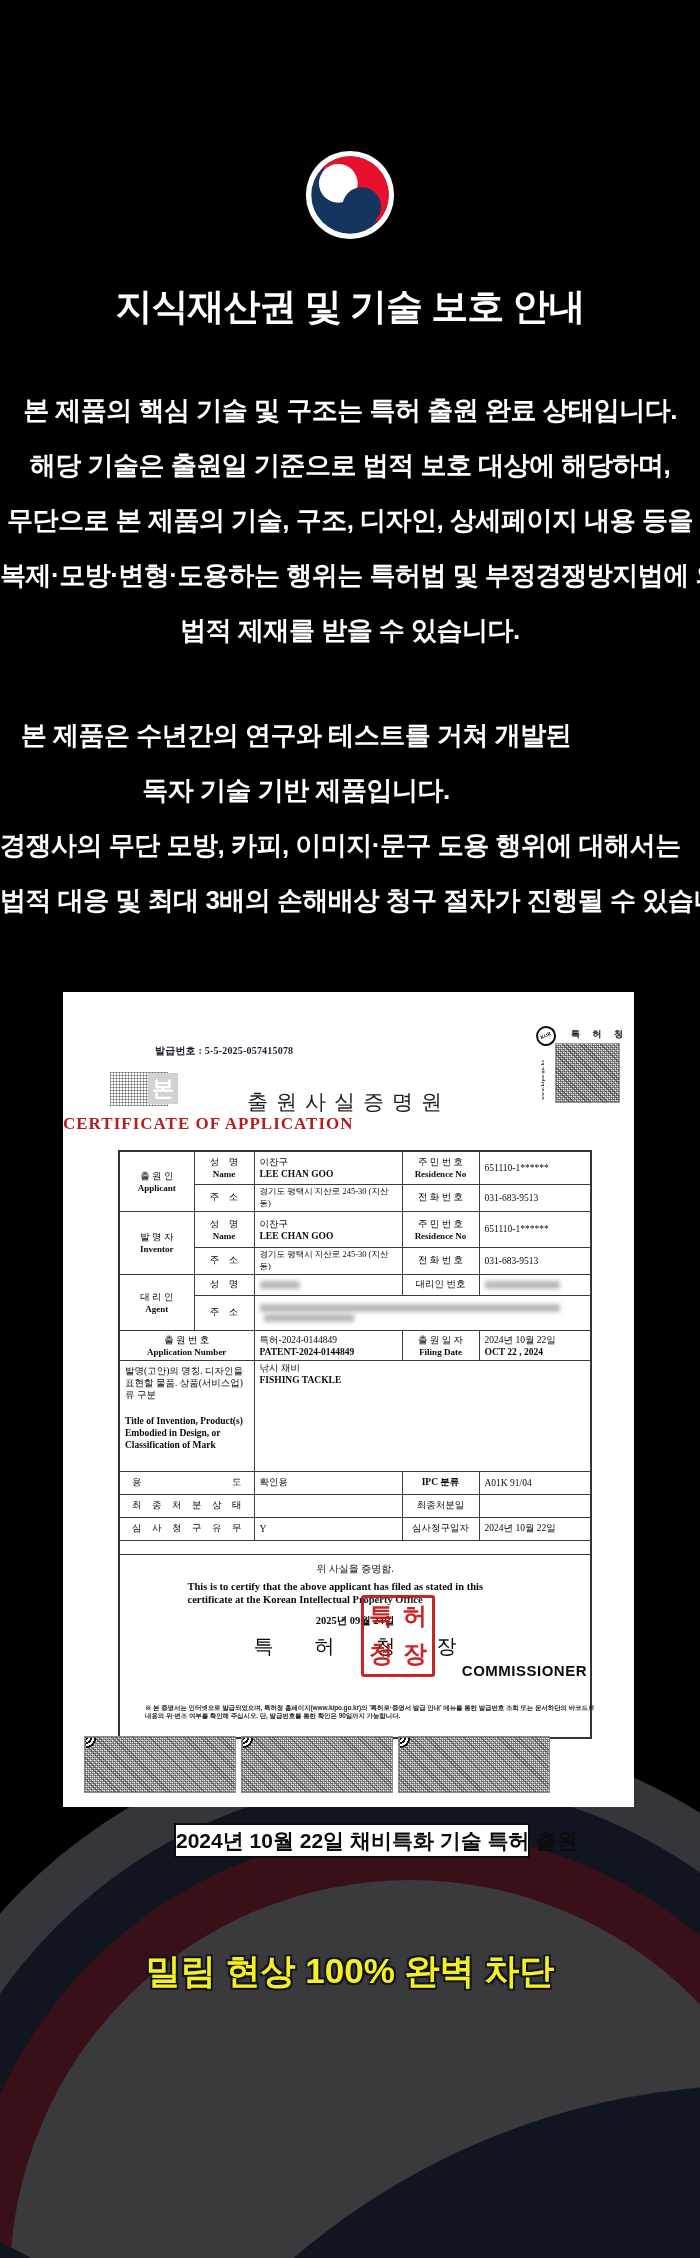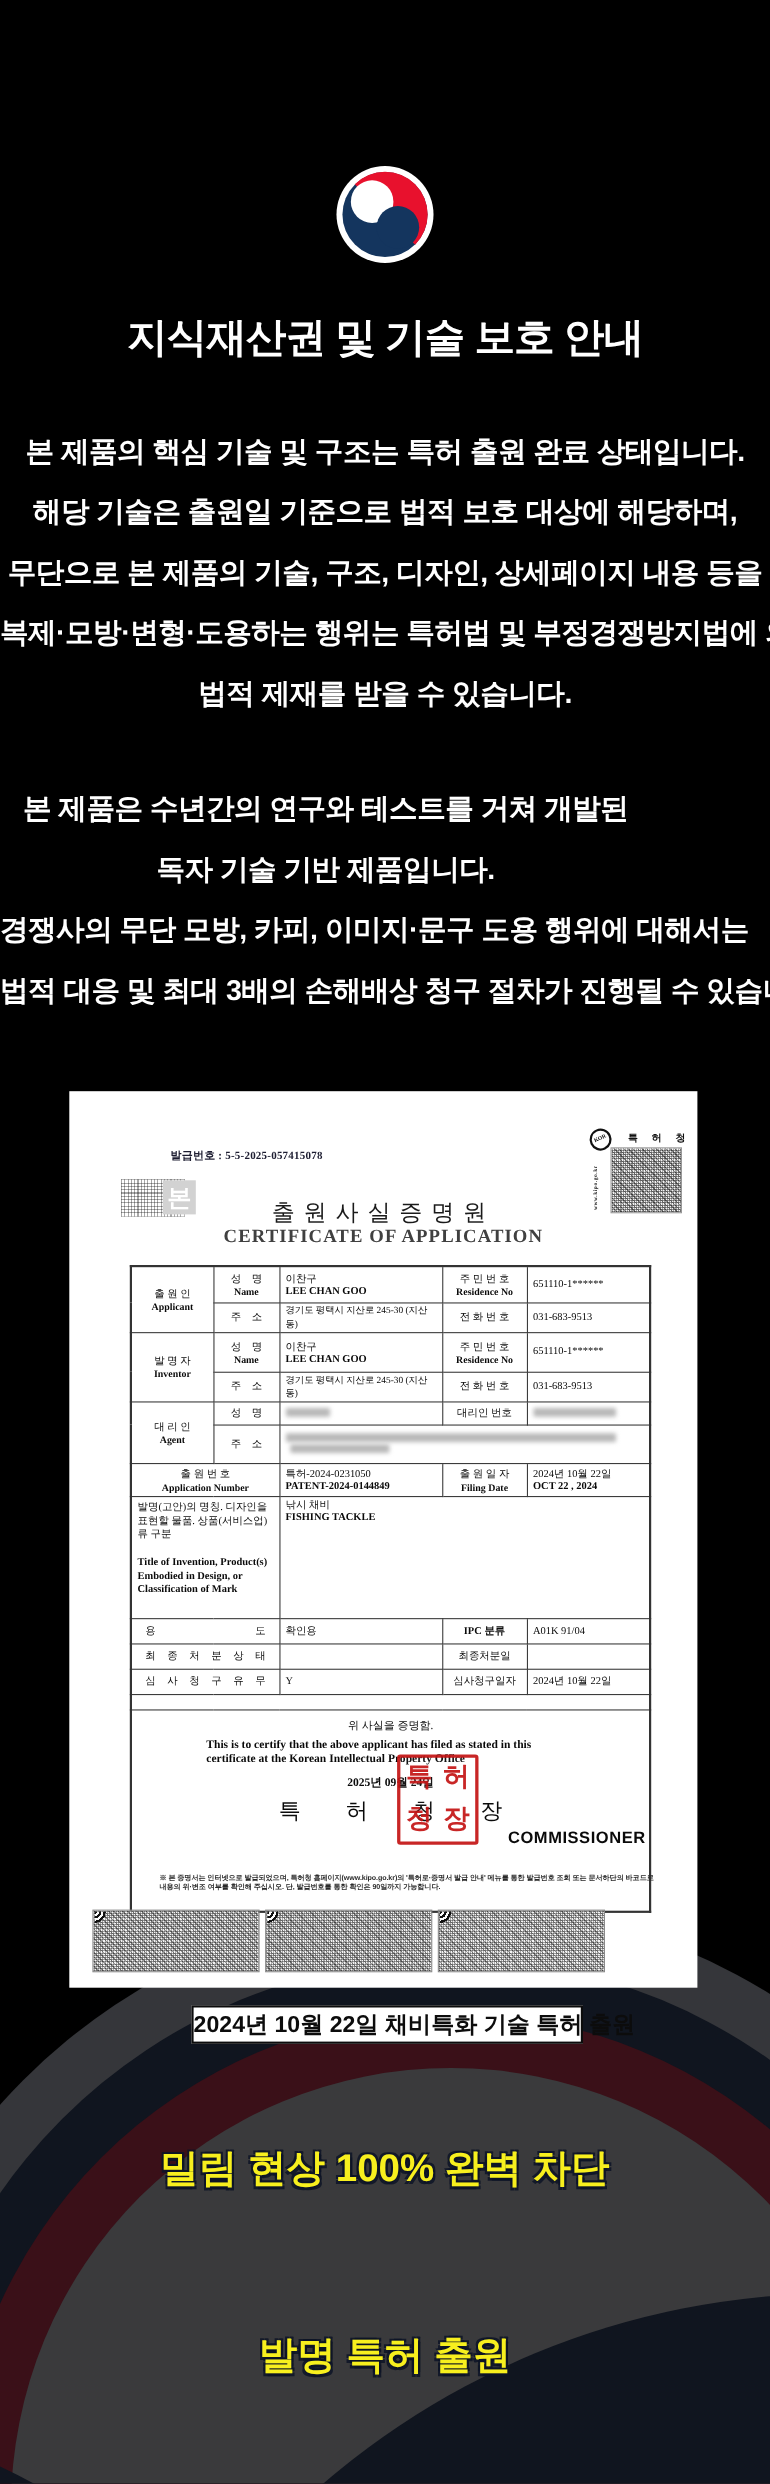--- a/index.html
+++ b/index.html
@@ -36,22 +36,22 @@
   #kipo-agency{position:absolute;left:38px;top:6px;font-size:9px;font-weight:800;letter-spacing:5px;
      font-family:"Liberation Sans",sans-serif;color:#111;}
   #kipo-qr{position:absolute;left:22px;top:21px;width:63px;height:58px;border:1px solid #999;
      background:repeating-linear-gradient(0deg,rgba(0,0,0,.38) 0 1px,transparent 1px 2px),
                 repeating-linear-gradient(90deg,rgba(0,0,0,.32) 0 1px,transparent 1px 2px),
                 repeating-linear-gradient(45deg,#8f8f8f 0 1px,#f3f3f3 1px 3px);}
   #kipo-url{position:absolute;left:7px;top:22px;height:56px;font-size:5px;font-weight:700;color:#222;
      writing-mode:vertical-rl;transform:rotate(180deg);letter-spacing:.5px;}
   #cert-title-ko{top:96px;left:0;width:571px;text-align:center;font-size:21px;letter-spacing:8px;
      color:#1a1a1a;font-weight:500;white-space:nowrap;}
-  #cert-title-en{top:122px;left:0;width:571px;text-align:center;font-size:17px;font-weight:700;
-     letter-spacing:1px;color:#404040;white-space:nowrap;}
+  #cert-title-en{top:122px;left:0;width:571px;font-size:17px;font-weight:700;
+     letter-spacing:1px;color:#b91c1c;white-space:nowrap;}
 
   
   #cert-table{position:absolute;left:55px;top:158px;width:472px;border-collapse:collapse;
      table-layout:fixed;font-size:9.5px;color:#0a0a0a;}
   #cert-table td{border:1px solid #3c3c3c;padding:1px 3px;vertical-align:middle;text-align:center;
      overflow:hidden;}
   #cert-table{border:2px solid #333;}
   .lab-ko{display:block;white-space:pre;font-size:9.5px;}
   .lab-en{display:block;font-weight:700;font-size:9px;}
   .val{text-align:left !important;padding-left:5px !important;}
@@ -255,21 +255,21 @@
           <span class="redact w300"></span><br>
           <span class="redact w90"></span>
         </td>
       </tr>
       <tr style="height:30px">
         <td colspan="2">
           <span class="lab-ko">출 원 번 호</span>
           <span class="lab-en">Application Number</span>
         </td>
         <td class="val">
-          <span class="val-ko">특허-2024-0231050</span>
+          <span class="val-ko">특허-2024-0144849</span>
           <span class="val-en">PATENT-2024-0144849</span>
         </td>
         <td>
           <span class="lab-ko">출 원 일 자</span>
           <span class="lab-en">Filing Date</span>
         </td>
         <td class="val">
           <span class="val-ko">2024년 10월 22일</span>
           <span class="val-en">OCT 22 , 2024</span>
         </td>
@@ -328,15 +328,14 @@
     <div class="abs" id="footnote">※ 본 증명서는 인터넷으로 발급되었으며, 특허청 홈페이지(www.kipo.go.kr)의 '특허로·증명서 발급 안내' 메뉴를 통한 발급번호 조회 또는 문서하단의 바코드로 내용의 위·변조 여부를 확인해 주십시오. 단, 발급번호를 통한 확인은 90일까지 가능합니다.</div>
 
     <div class="barcode" id="barcode1"></div>
     <div class="barcode" id="barcode2"></div>
     <div class="barcode" id="barcode3"></div>
   </div>
 
   <div class="abs" id="patent-badge">2024년 10월 22일 채비특화 기술 특허 출원</div>
 
   <div class="abs ctr hl" id="hl1">밀림 현상 100% 완벽 차단</div>
-  <div class="abs ctr hl" id="hl3">발명 특허 출원</div>
 
 </div>
 
 </body></html>

